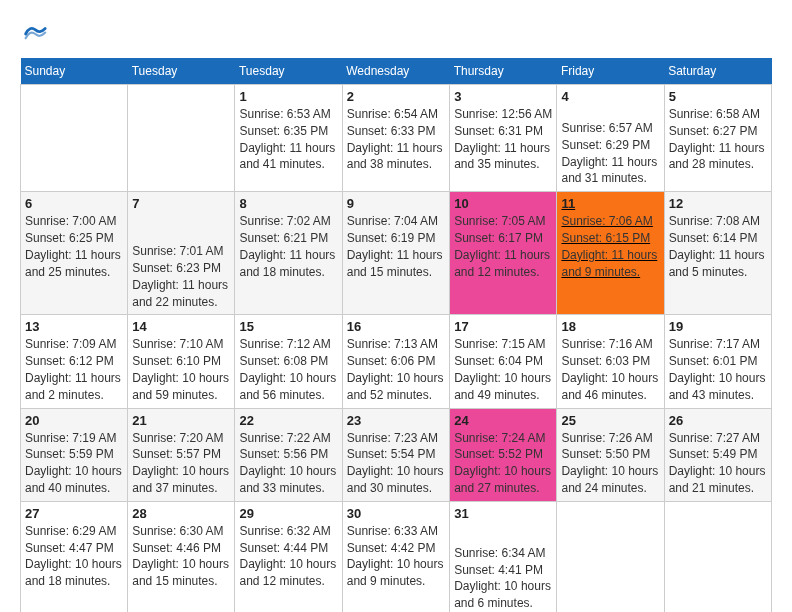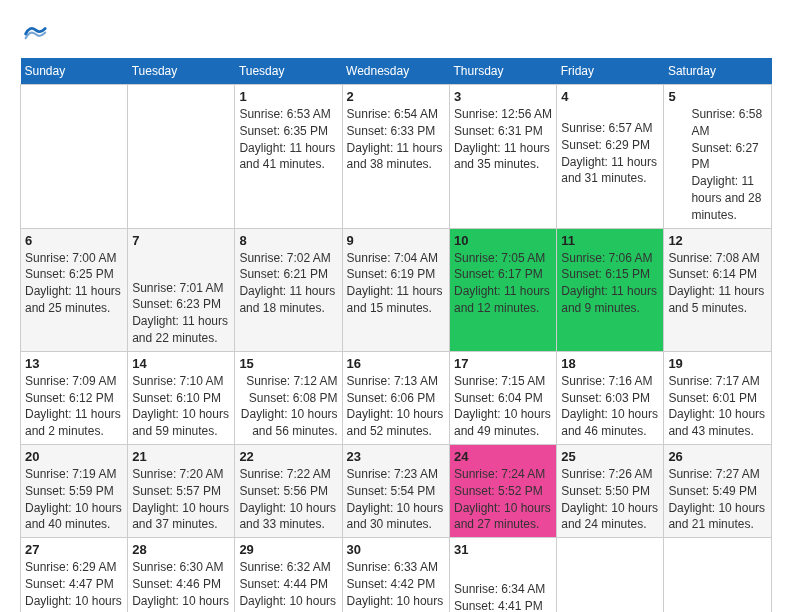--- a/index.html
+++ b/index.html
@@ -142,21 +142,21 @@
 Daylight: 11 hours and 35 minutes.</div>
         </td>
         <td>
           <div class="day-num">4</div>
           <div class="day-info" style="white-space: pre-line; margin-top: 16px;">Sunrise: 6:57 AM
 Sunset: 6:29 PM
 Daylight: 11 hours and 31 minutes.</div>
         </td>
         <td>
           <div class="day-num">5</div>
-          <div class="day-info" style="white-space: pre-line; margin-left: 23px;">Sunrise: 6:58 AM
+          <div class="day-info" style="white-space: pre-line;">Sunrise: 6:58 AM
 Sunset: 6:27 PM
 Daylight: 11 hours and 28 minutes.</div>
         </td>
       </tr>
       <tr>
         <td style="background: rgb(245, 245, 245);">
           <div class="day-num">6</div>
           <div class="day-info" style="white-space: pre-line;">Sunrise: 7:00 AM
 Sunset: 6:25 PM
 Daylight: 11 hours and 25 minutes.</div>
@@ -172,27 +172,27 @@
           <div class="day-info" style="white-space: pre-line;">Sunrise: 7:02 AM
 Sunset: 6:21 PM
 Daylight: 11 hours and 18 minutes.</div>
         </td>
         <td style="background: rgb(245, 245, 245);">
           <div class="day-num">9</div>
           <div class="day-info" style="white-space: pre-line;">Sunrise: 7:04 AM
 Sunset: 6:19 PM
 Daylight: 11 hours and 15 minutes.</div>
         </td>
-        <td style="background: #22c55e;">
+        <td style="background: #ec4899;">
           <div class="day-num">10</div>
           <div class="day-info" style="white-space: pre-line;">Sunrise: 7:05 AM
 Sunset: 6:17 PM
 Daylight: 11 hours and 12 minutes.</div>
         </td>
-        <td style="background: #22c55e;">
+        <td style="background: #f97316; text-decoration: underline;">
           <div class="day-num">11</div>
           <div class="day-info" style="white-space: pre-line;">Sunrise: 7:06 AM
 Sunset: 6:15 PM
 Daylight: 11 hours and 9 minutes.</div>
         </td>
         <td style="background: rgb(245, 245, 245);">
           <div class="day-num">12</div>
           <div class="day-info" style="white-space: pre-line;">Sunrise: 7:08 AM
 Sunset: 6:14 PM
 Daylight: 11 hours and 5 minutes.</div>
@@ -206,21 +206,21 @@
 Daylight: 11 hours and 2 minutes.</div>
         </td>
         <td>
           <div class="day-num">14</div>
           <div class="day-info" style="white-space: pre-line;">Sunrise: 7:10 AM
 Sunset: 6:10 PM
 Daylight: 10 hours and 59 minutes.</div>
         </td>
         <td>
           <div class="day-num">15</div>
-          <div class="day-info" style="white-space: pre-line; text-align: right;">Sunrise: 7:12 AM
+          <div class="day-info" style="white-space: pre-line;">Sunrise: 7:12 AM
 Sunset: 6:08 PM
 Daylight: 10 hours and 56 minutes.</div>
         </td>
         <td>
           <div class="day-num">16</div>
           <div class="day-info" style="white-space: pre-line;">Sunrise: 7:13 AM
 Sunset: 6:06 PM
 Daylight: 10 hours and 52 minutes.</div>
         </td>
         <td>

